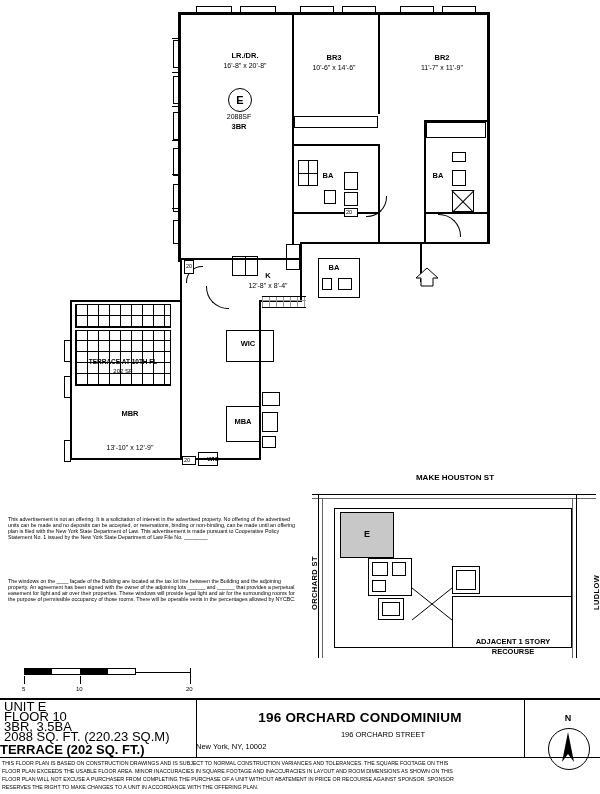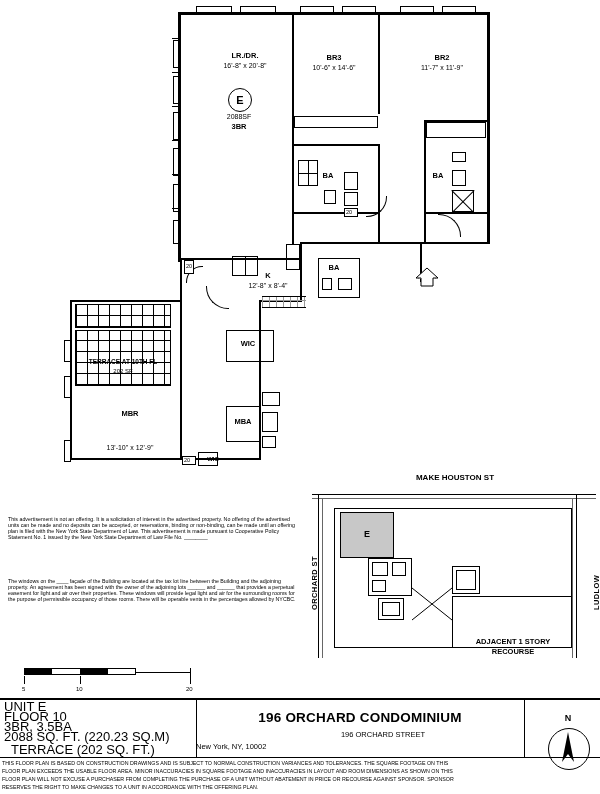--- a/index.html
+++ b/index.html
@@ -261,21 +261,21 @@
 </div>
 
 <div class="hr" style="left:0px;top:698px;width:600px;height:1.5px;"></div>
 <div class="vr" style="left:196px;top:698px;height:60px;"></div>
 <div class="vr" style="left:524px;top:698px;height:60px;"></div>
 
 <div class="unitinfo" style="left:4px;top:702px;">UNIT E</div>
 <div class="unitinfo" style="left:4px;top:712px;">FLOOR 10</div>
 <div class="unitinfo" style="left:4px;top:722px;">3BR, 3.5BA</div>
 <div class="unitinfo" style="left:4px;top:732px;">2088 SQ. FT. (220.23 SQ.M)</div>
-<div class="unitinfo" style="left:11px;top:745px;font-weight:normal;text-align:center;">TERRACE (202 SQ. FT.)</div>
+<div class="unitinfo" style="left:0;top:745px;font-weight:bold;text-align:center;">TERRACE (202 SQ. FT.)</div>
 
 <div class="footer-title" style="left:196px;top:710px;width:328px;text-align:center;">196 ORCHARD CONDOMINIUM</div>
 <div class="footer-sub" style="left:196px;top:730px;width:328px;text-align:center;margin-left:23px;">196 ORCHARD STREET</div>
 <div class="footer-sub" style="left:196px;top:742px;width:328px;text-align:left;">New York, NY, 10002</div>
 
 <div>
   <div class="compass" style="left:548px;top:728px;"></div>
   <svg class="abs" style="left:548px;top:728px;" width="40" height="40">
     <polygon points="20,4 26,34 20,26 14,34" fill="#000"></polygon>
   </svg>

